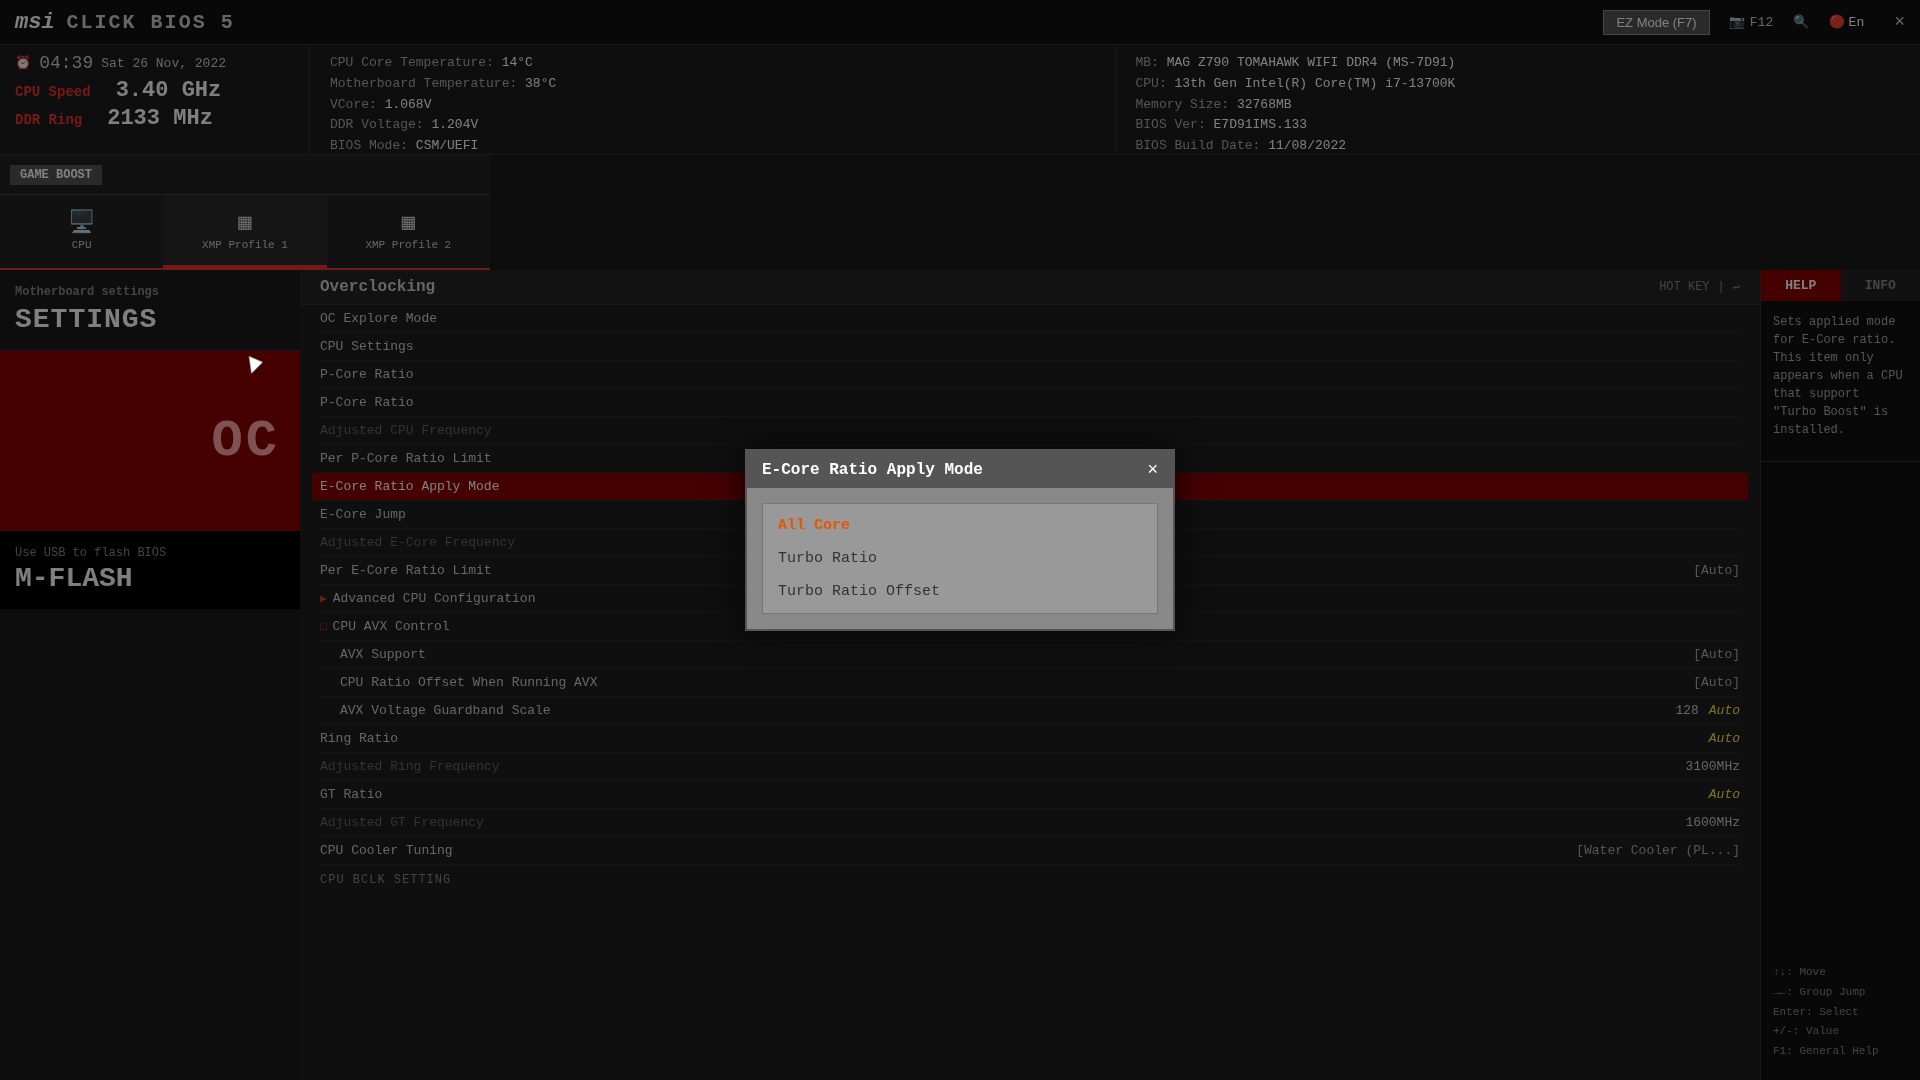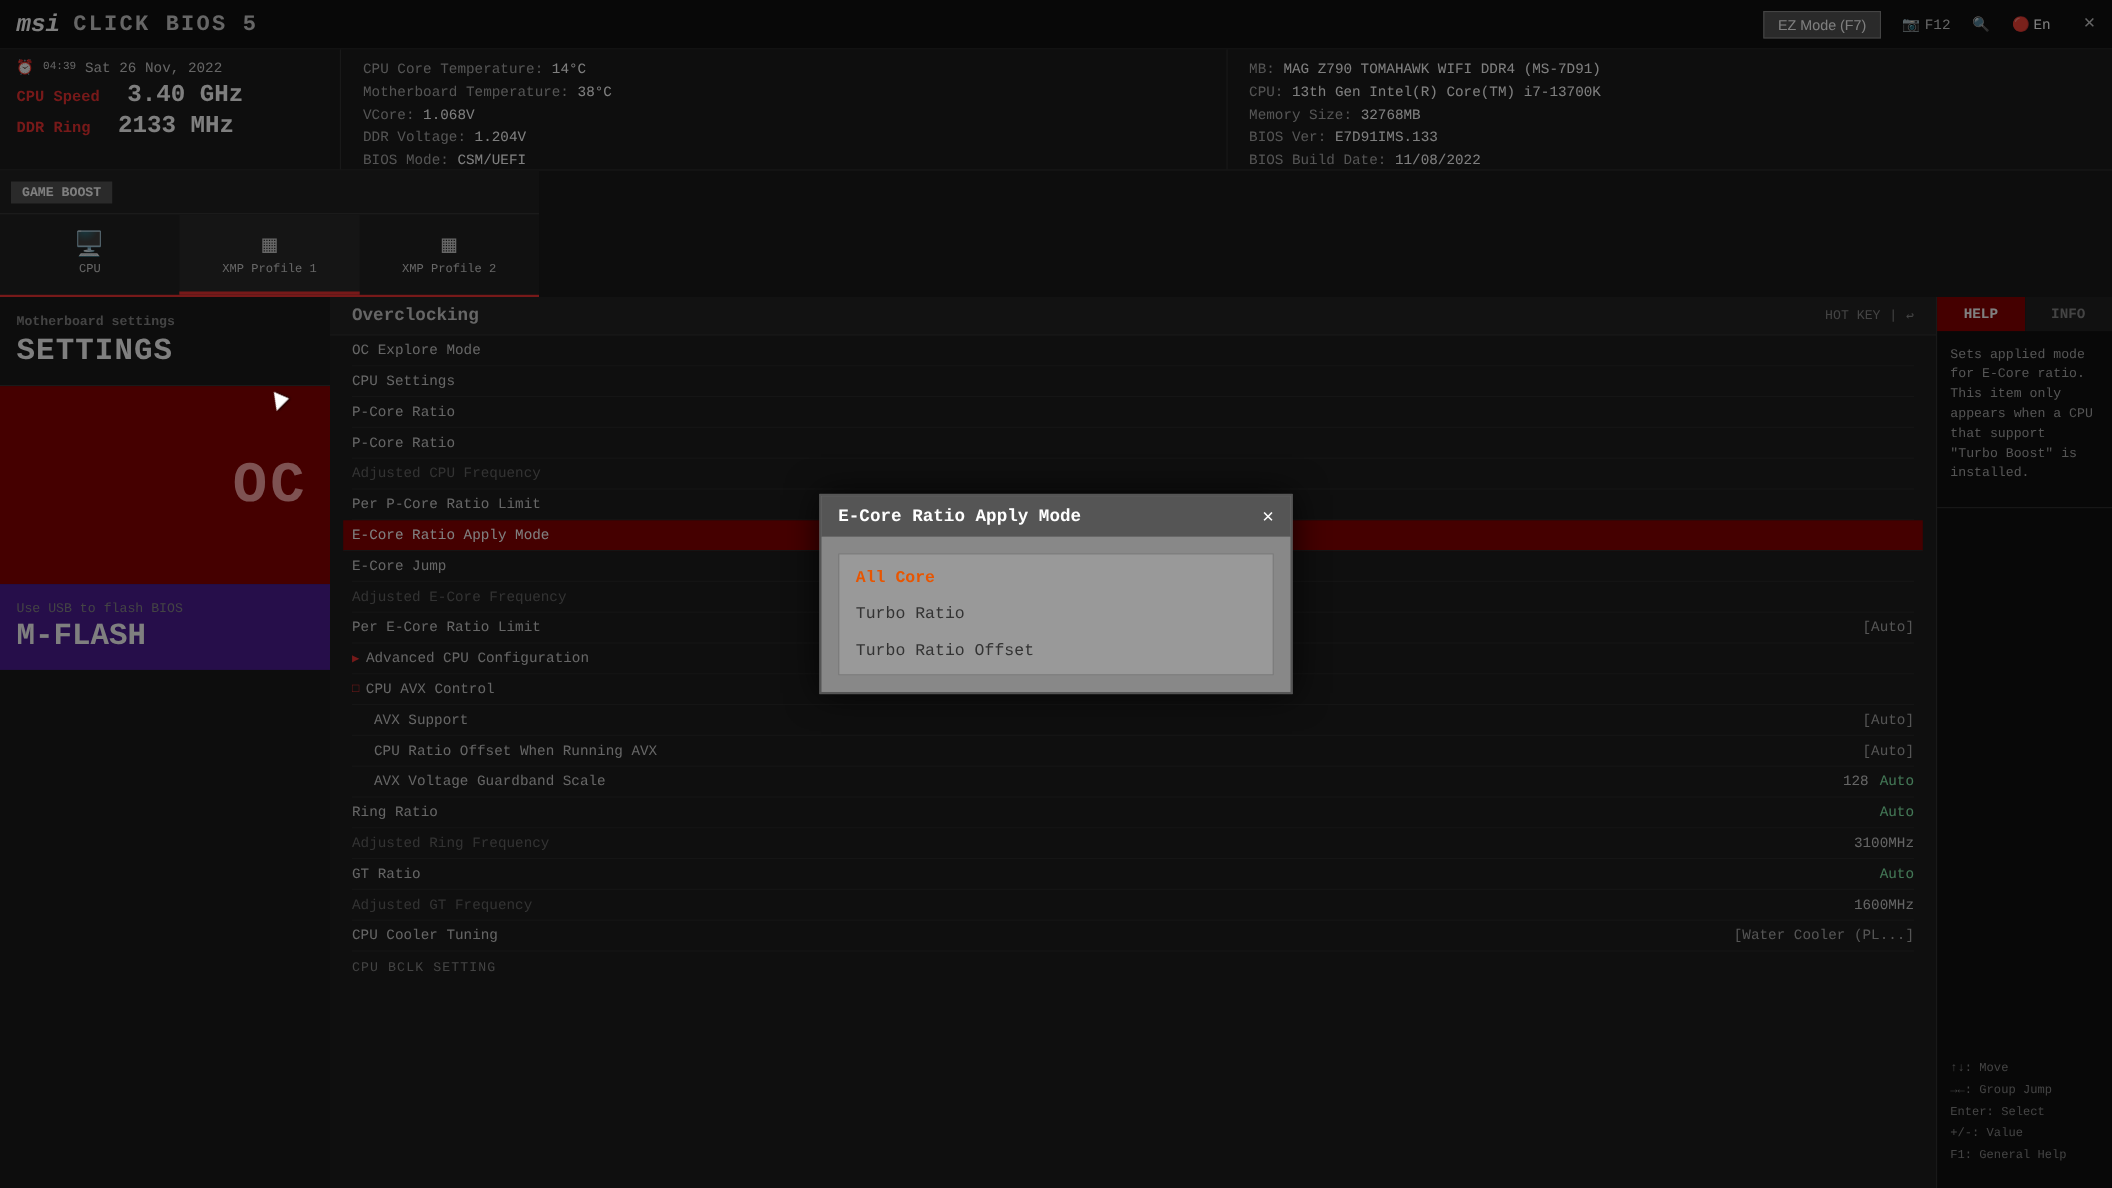--- a/index.html
+++ b/index.html
@@ -88,21 +88,21 @@
       padding: 8px 15px;
       border-right: 1px solid #333;
     }
     .time-row {
       display: flex;
       align-items: center;
       gap: 8px;
       margin-bottom: 5px;
     }
     .clock-icon { color: #aaa; font-size: 13px; }
-    .time-text { color: #ccc; font-size: 10px; }
+    .time-text { color: #ccc; font-size: 18px; }
     .date-text { color: #ccc; font-size: 13px; }
     .speed-row {
       display: flex;
       align-items: baseline;
       gap: 25px;
       margin-bottom: 3px;
     }
     .speed-label { color: #e33; font-size: 14px; font-weight: bold; }
     .speed-value { color: #fff; font-size: 22px; font-weight: bold; }
 
@@ -203,21 +203,21 @@
       min-height: 180px;
     }
     .sidebar-oc-label {
       font-size: 52px;
       color: #fca5a5;
       font-weight: bold;
       letter-spacing: 3px;
     }
     .sidebar-mflash {
       padding: 15px;
-      background: #4c1d95;
+      background: #000000;
     }
     .sidebar-mflash-sub { font-size: 12px; color: #888; margin-bottom: 3px; }
     .sidebar-mflash-title { font-size: 28px; color: #fff; font-weight: bold; }
 
     
     #main-content {
       position: absolute;
       top: 270px;
       left: 300px;
       right: 160px;
@@ -247,21 +247,21 @@
       align-items: center;
       padding: 6px 0;
       border-bottom: 1px solid #2a2a2a;
       font-size: 13px;
     }
     .setting-row.dimmed .setting-name { color: #666; }
     .setting-row.highlighted { background: #8B0000; padding: 6px 8px; margin: 0 -8px; }
     .setting-name { color: #ccc; }
     .setting-value { color: #ccc; }
     .setting-value.bracket { color: #aaa; }
-    .setting-value.auto { color: #86efac; }
+    .setting-value.auto { color: #fde047; font-style: italic; }
     .section-header {
       padding: 8px 0 4px 0;
       font-size: 12px;
       color: #888;
       text-transform: uppercase;
       letter-spacing: 1px;
     }
     .subsection-row {
       display: flex;
       align-items: center;

